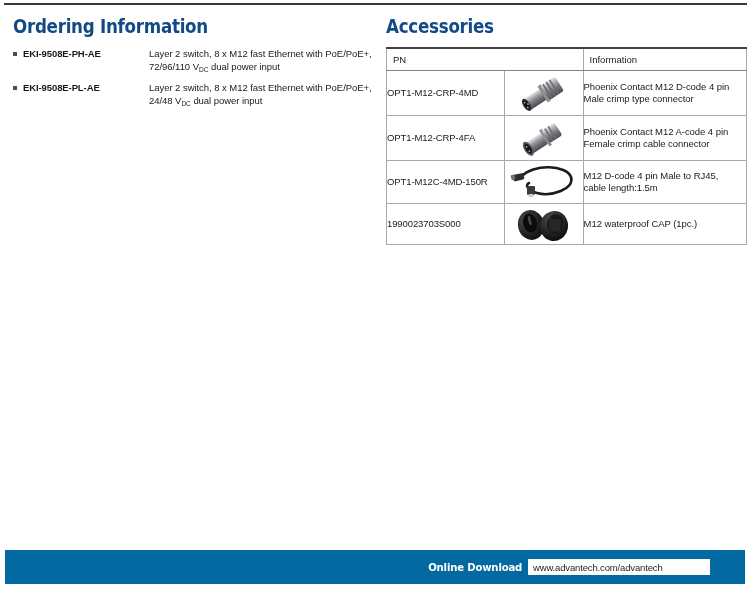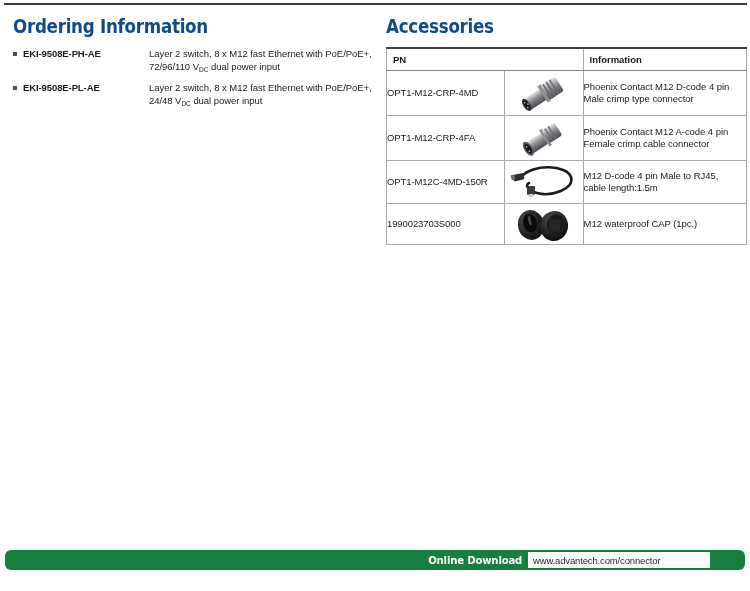--- a/index.html
+++ b/index.html
@@ -112,21 +112,21 @@
   }
   table.acc th, table.acc td {
     border: 1px solid #a7a9ac;
     padding: 0;
     vertical-align: middle;
   }
   table.acc thead th {
     border-top: 2px solid #414042;
     border-bottom: 1px solid #808285;
     font-size: 9.5px;
-    font-weight: bold;
+    font-weight: normal;
     text-align: left;
     padding: 4px 6px 4px 6px;
     height: 13px;
     color: #1a1a1a;
   }
   .col-pn   { width: 118px; }
   .col-img  { width: 78px;  }
   .col-desc { width: 163px; }
 
   td.pn-cell {
@@ -150,26 +150,25 @@
   }
 
   .thumb { display: block; margin: 0 auto; }
 
   
   .footer-bar {
     position: absolute;
     left: 5px;
     top: 550px;
     width: 740px;
-    height: 20px;
-    background: #15803d;
+    height: 34px;
+    background: #0369a1;
     display: flex;
     align-items: center;
     justify-content: flex-end;
-    border-radius: 6px;
   }
   .footer-label {
     color: #ffffff;
     font-size: 11px;
     font-weight: bold;
     font-family: "DejaVu Sans", sans-serif;
     transform: scaleX(0.92);
     transform-origin: right center;
     white-space: nowrap;
     margin-right: 6px;
@@ -321,17 +320,17 @@
           <td class="desc-cell"><span>M12 waterproof CAP (1pc.)</span></td>
         </tr>
 
       </tbody>
     </table>
   </div>
 
   <div class="footer-bar">
     <span class="footer-label">Online Download</span>
     <span class="footer-url-box">
-      <span class="footer-url">www.advantech.com/connector</span>
+      <span class="footer-url">www.advantech.com/advantech</span>
     </span>
   </div>
 
 </div>
 
 </body></html>

